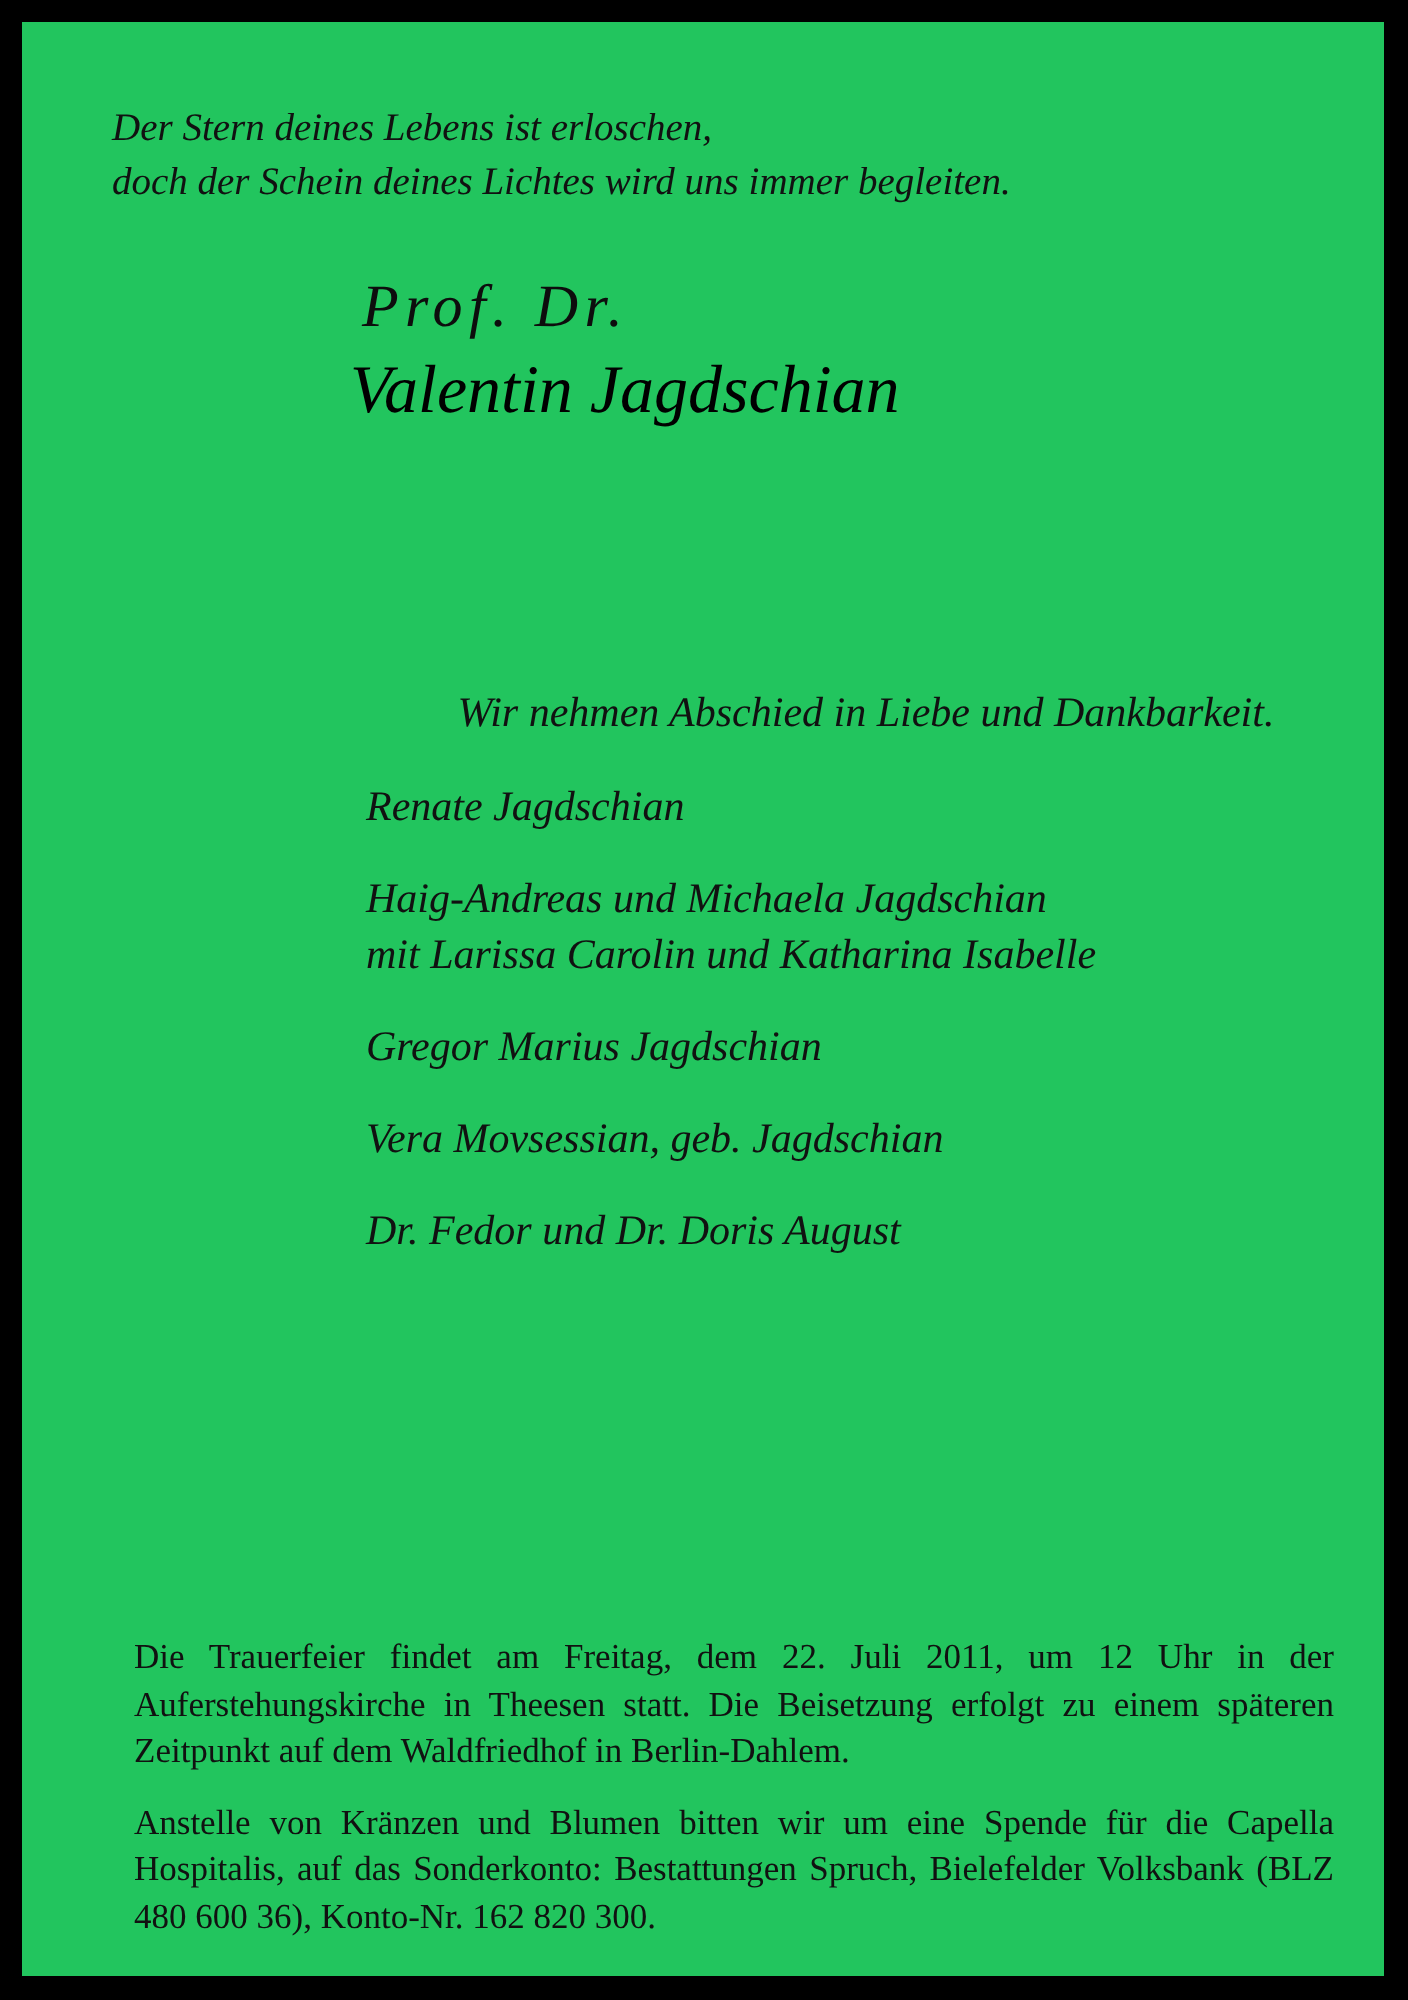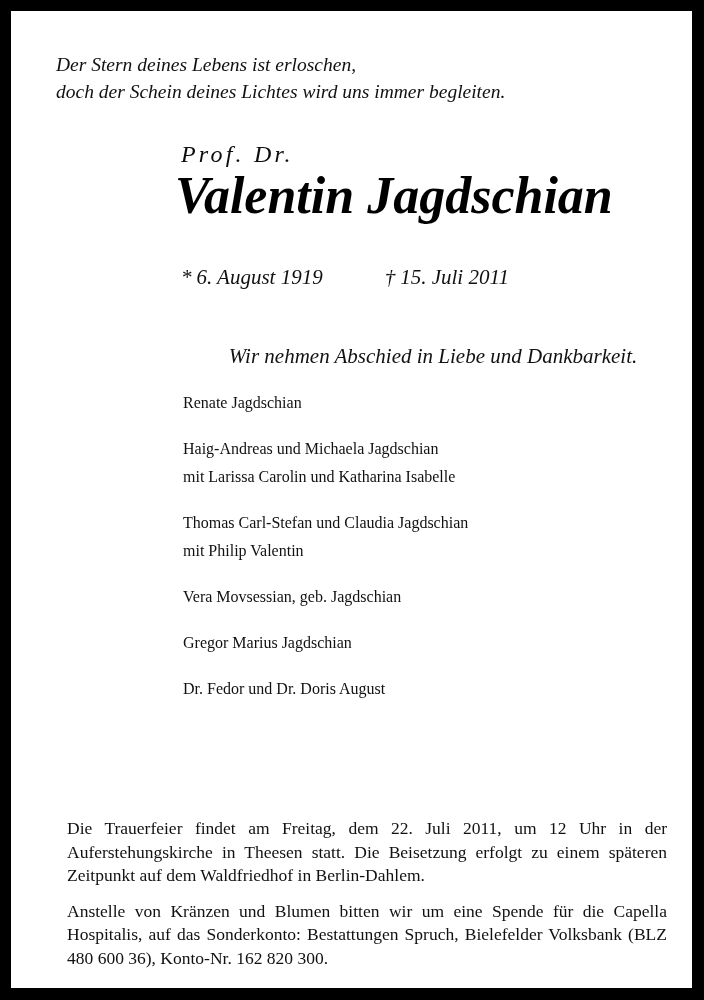--- a/index.html
+++ b/index.html
@@ -20,21 +20,21 @@
     width: 704px;
     height: 1000px;
     background: #000000;
     padding: 11px 12px 12px 11px;
   }
   .obituary-sheet {
     box-sizing: border-box;
     position: relative;
     width: 100%;
     height: 100%;
-    background: #ffffff;
+    background: #22c55e;
     overflow: hidden;
   }
 
   
   .verse {
     position: absolute;
     left: 45px;
     top: 40px;
     width: 600px;
   }
@@ -48,35 +48,34 @@
 
   
   .name-block {
     position: absolute;
     left: 160px;
     top: 128px;
     width: 510px;
   }
   .honorific {
     font-style: italic;
-    font-size: 24px;
+    font-size: 30px;
     letter-spacing: 3.2px;
     line-height: 30px;
     color: #0d0d0d;
     padding-left: 10px;
   }
   .full-name {
     font-style: italic;
-    font-size: 52px;
+    font-size: 34px;
     line-height: 58px;
     color: #000000;
     white-space: nowrap;
     padding-left: 4px;
     margin-top: -2px;
-    font-weight: bold;
   }
 
   
   .dates-row {
     position: absolute;
     left: 170px;
     top: 253px;
     display: flex;
     align-items: baseline;
   }
@@ -108,21 +107,22 @@
     line-height: 28px;
     color: #111111;
     white-space: nowrap;
     margin-bottom: 19px;
     text-align: center;
   }
   .family-group {
     margin-bottom: 18px;
   }
   .family-line {
-    font-size: 16px;
+    font-style: italic;
+    font-size: 21px;
     line-height: 28px;
     color: #111111;
     white-space: nowrap;
   }
 
   
   .address {
     position: absolute;
     left: 56px;
     top: 752px;
@@ -160,52 +160,40 @@
     <div class="verse">
       <div class="verse-line">Der Stern deines Lebens ist erloschen,</div>
       <div class="verse-line">doch der Schein deines Lichtes wird uns immer begleiten.</div>
     </div>
 
     <div class="name-block">
       <div class="honorific">Prof. Dr.</div>
       <div class="full-name">Valentin Jagdschian</div>
     </div>
 
-    <div class="dates-row">
-      <div class="date-birth">
-        <span class="date-symbol">*</span><span>6. August 1919</span>
-      </div>
-      <div class="date-death">
-        <span class="date-symbol">†</span><span>15. Juli 2011</span>
-      </div>
-    </div>
 
     <div class="family-block">
       <div class="mourn-line">Wir nehmen Abschied in Liebe und Dankbarkeit.</div>
 
       <div class="family-group">
         <div class="family-line">Renate Jagdschian</div>
       </div>
 
       <div class="family-group">
         <div class="family-line">Haig-Andreas und Michaela Jagdschian</div>
         <div class="family-line">mit Larissa Carolin und Katharina Isabelle</div>
       </div>
 
-      <div class="family-group">
-        <div class="family-line">Thomas Carl-Stefan und Claudia Jagdschian</div>
-        <div class="family-line">mit Philip Valentin</div>
+
+      <div class="family-group">
+        <div class="family-line">Gregor Marius Jagdschian</div>
       </div>
 
       <div class="family-group">
         <div class="family-line">Vera Movsessian, geb. Jagdschian</div>
-      </div>
-
-      <div class="family-group">
-        <div class="family-line">Gregor Marius Jagdschian</div>
       </div>
 
       <div class="family-group">
         <div class="family-line">Dr. Fedor und Dr. Doris August</div>
       </div>
     </div>
 
 
     <div class="notes">
       <p class="note-paragraph">Die Trauerfeier findet am Freitag, dem 22. Juli 2011, um 12 Uhr in der Auferstehungskirche in Theesen statt. Die Beisetzung erfolgt zu einem späteren Zeitpunkt auf dem Waldfriedhof in Berlin-Dahlem.</p>

